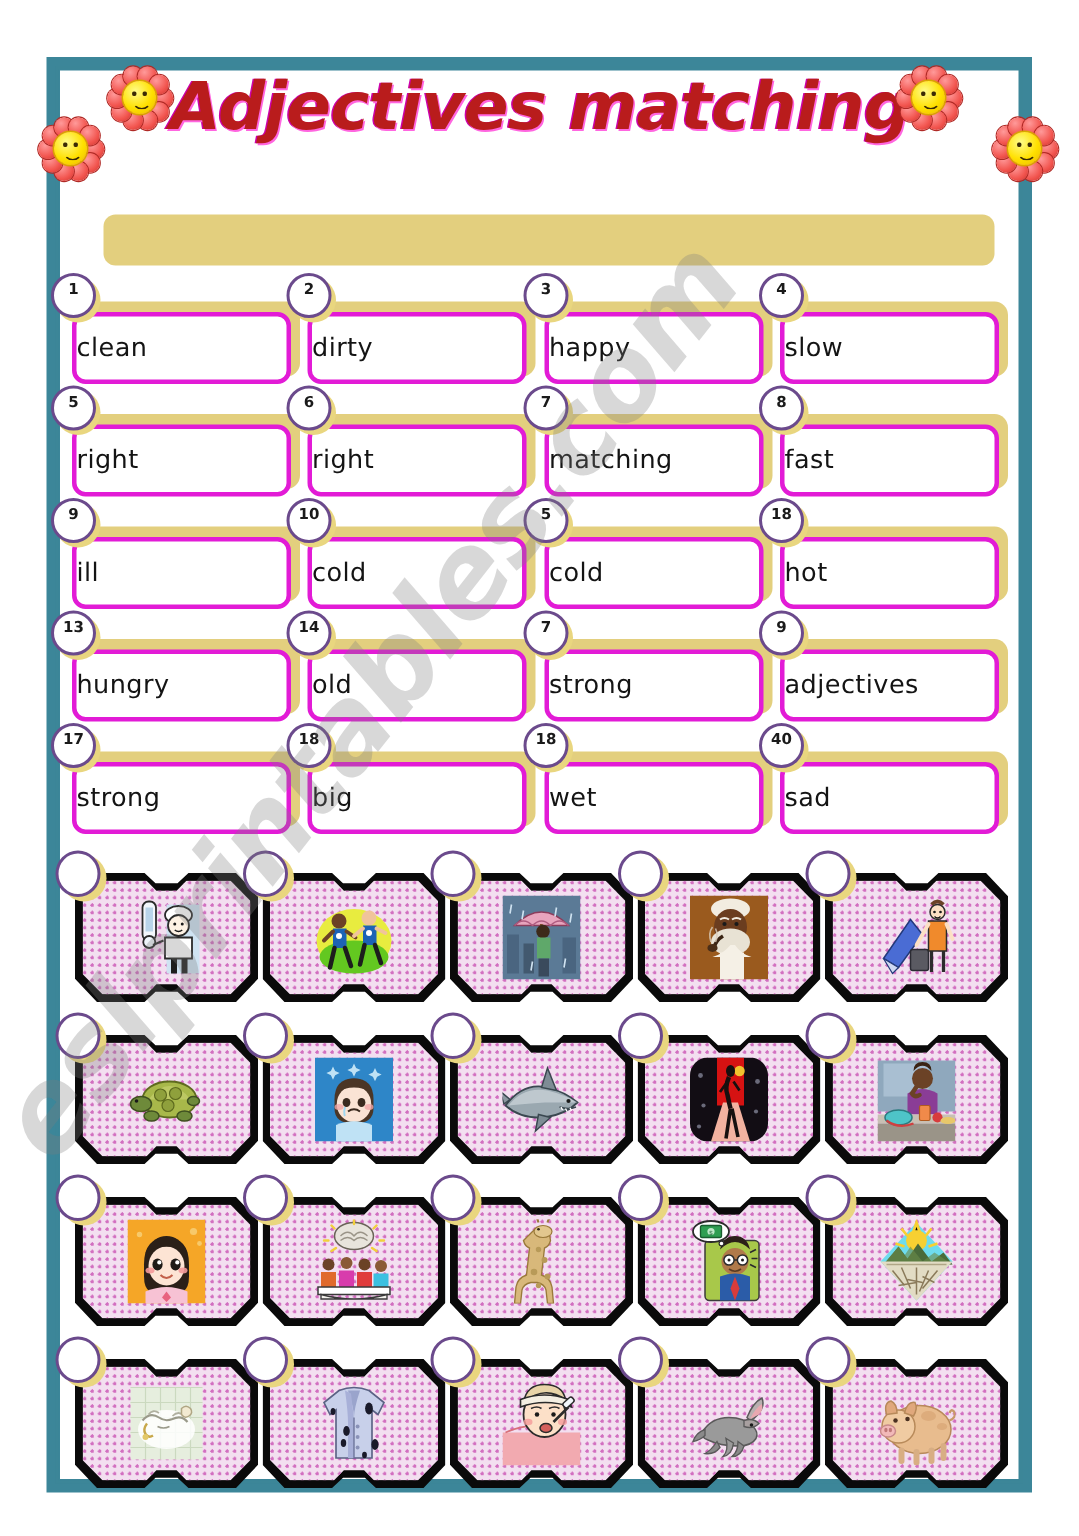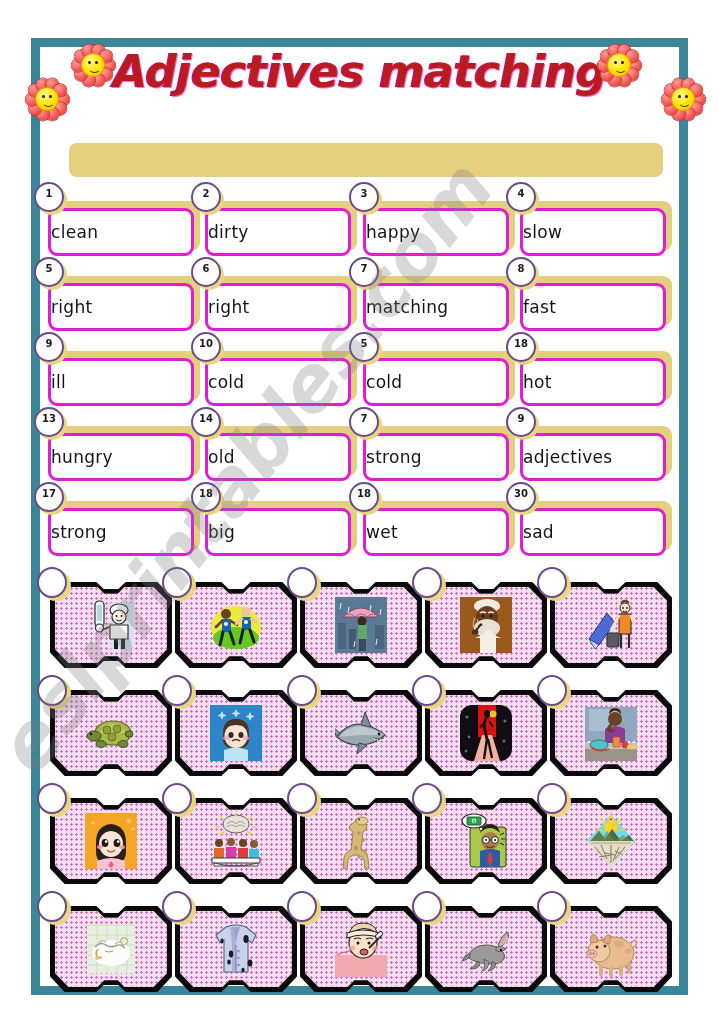--- a/index.html
+++ b/index.html
@@ -626,21 +626,21 @@
           <span class="num-text">18</span>
         </div>
       </div>
       <div class="word-cell c3">
         <div class="word-shadow"></div>
         <div class="word-box">
           <span class="word-label">sad</span>
         </div>
         <div class="num-shadow"></div>
         <div class="num-circle">
-          <span class="num-text">30</span>
+          <span class="num-text">40</span>
         </div>
       </div>
     </div>
   </div>
 
 <div class="card-grid" id="card-grid">
     <div class="card-row">
       <div class="pic-cell p0">
         <div class="pic-card">
           <div class="pic-inner">

